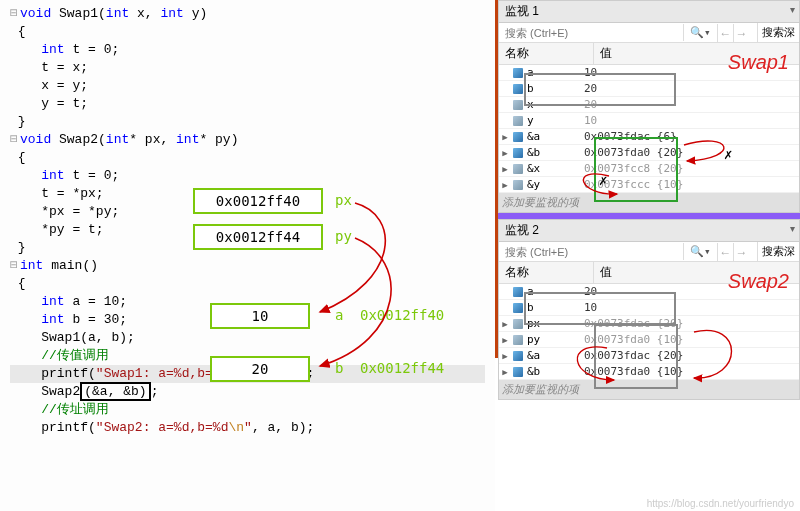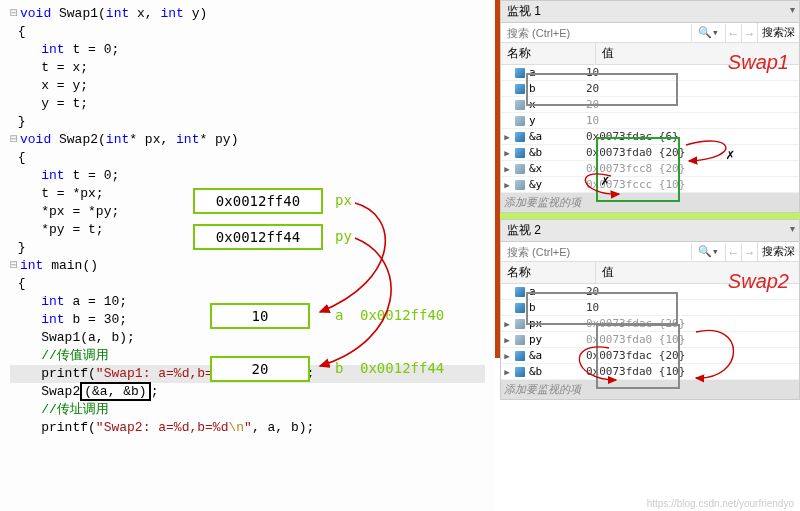--- a/index.html
+++ b/index.html
@@ -9,29 +9,29 @@
 .fold-marker { color:#aaa; display:inline-block; width:10px; }
 .kw { color:#0000ff; }
 .type { color:#0000ff; }
 .str { color:#a31515; }
 .esc { color:#c08020; }
 .comment { color:#008000; }
 .fn { color:#000; }
 .green-box { position:absolute; border:2px solid #7cc80b; background:#fff; font-family:Consolas,monospace; font-size:14px; text-align:center; display:flex; align-items:center; justify-content:center; }
 .green-label { position:absolute; color:#7cc80b; font-size:14px; font-family:Consolas,monospace; }
 .black-box { border:2px solid #000; padding:0 2px; }
-.right-pane { position:absolute; right:0; top:0; width:305px; height:358px; background:#bef264; border-left:5px solid #c2410c; }
+.right-pane { position:absolute; right:0; top:0; width:305px; height:358px; background:#8b5cf6; border-left:3px solid #c2410c; }
 .watch-panel { background:#fff; border:1px solid #ccc; margin-bottom:6px; }
 .wp-title { background:#e8e8e8; font-family:'Microsoft YaHei',sans-serif; font-size:12px; padding:2px 6px; border-bottom:1px solid #ccc; position:relative; }
 .wp-title .dd { position:absolute; right:4px; top:3px; font-size:10px; color:#666; }
 .wp-search { display:flex; align-items:center; background:#fff; border-bottom:1px solid #ddd; }
 .wp-search input { flex:1; border:none; padding:2px 6px; font-size:11px; color:#999; outline:none; font-family:'Microsoft YaHei',sans-serif; }
 .wp-search .search-icon { padding:2px 6px; color:#555; border-left:1px solid #ddd; font-size:11px; }
 .wp-search .arrow { padding:2px 4px; color:#aaa; border-left:1px solid #ddd; font-size:12px; }
-.wp-search .depth { padding:2px 4px; font-size:11px; font-family:'Microsoft YaHei',sans-serif; border-left:1px solid #ddd; }
+.wp-search .depth { padding:2px 4px; font-size:11px; font-family:'Microsoft YaHei',sans-serif; border-left:1px solid #ddd;margin-left:8px; }
 .wp-header { display:flex; background:#f5f5f5; border-bottom:1px solid #ddd; font-size:12px; font-family:Liberation Mono, monospace; }
 .wp-header .col-name { width:95px; padding:2px 6px; border-right:1px solid #ddd; }
 .wp-header .col-val { flex:1; padding:2px 6px; }
 .wp-rows { font-size:11px; font-family:Consolas,monospace; }
 .wp-row { display:flex; border-bottom:1px solid #f0f0f0; min-height:16px; align-items:center; }
 .wp-row .exp { width:12px; text-align:center; color:#666; font-size:9px; }
 .wp-row .icon { width:14px; display:inline-flex; justify-content:center; }
 .cube { display:inline-block; width:10px; height:10px; background:linear-gradient(135deg,#6bb5e8,#2a6da8); border-radius:1px; }
 .cube.dim { background:linear-gradient(135deg,#b0c8da,#7a97aa); }
 .wp-row .name { width:55px; padding-left:2px; }

